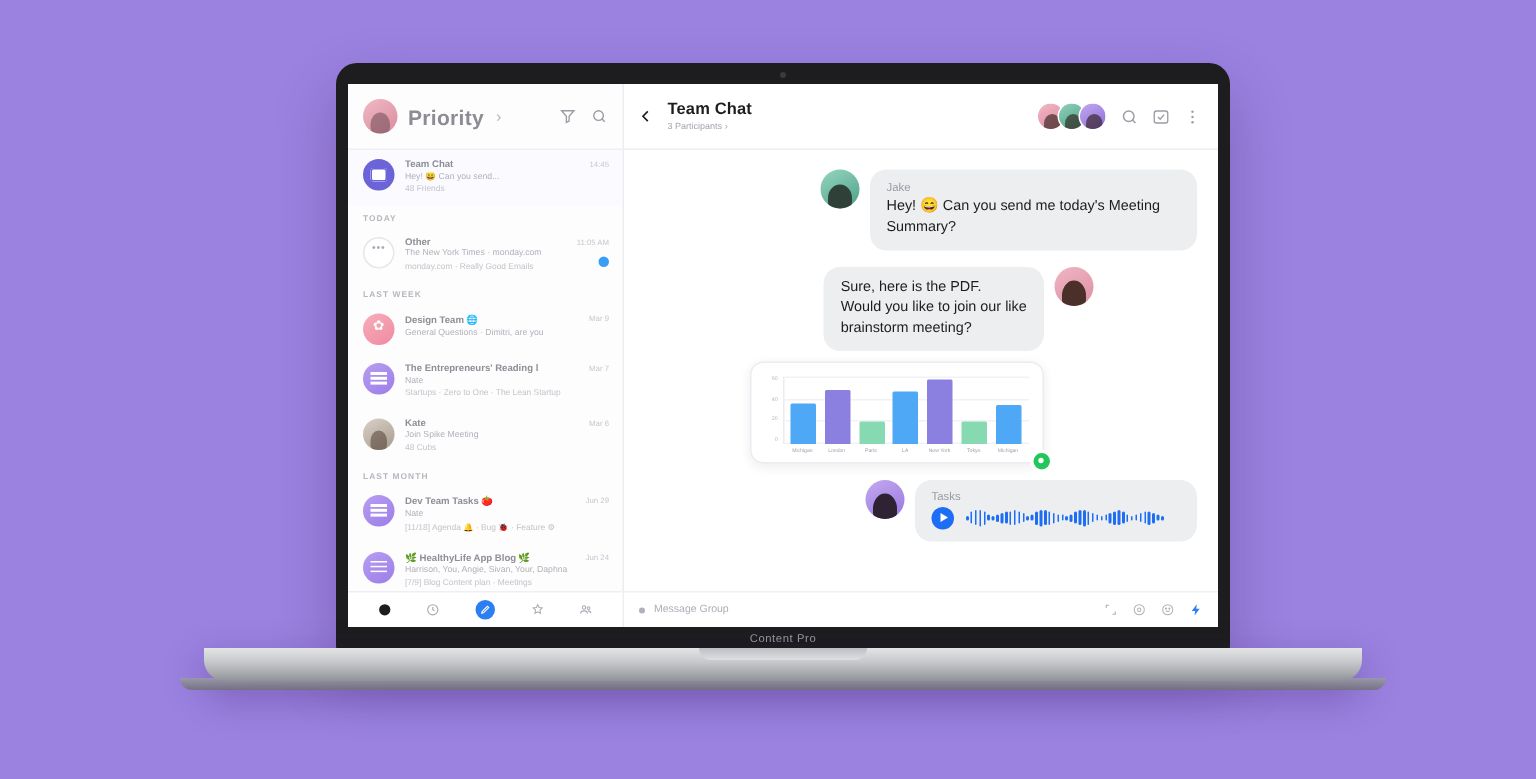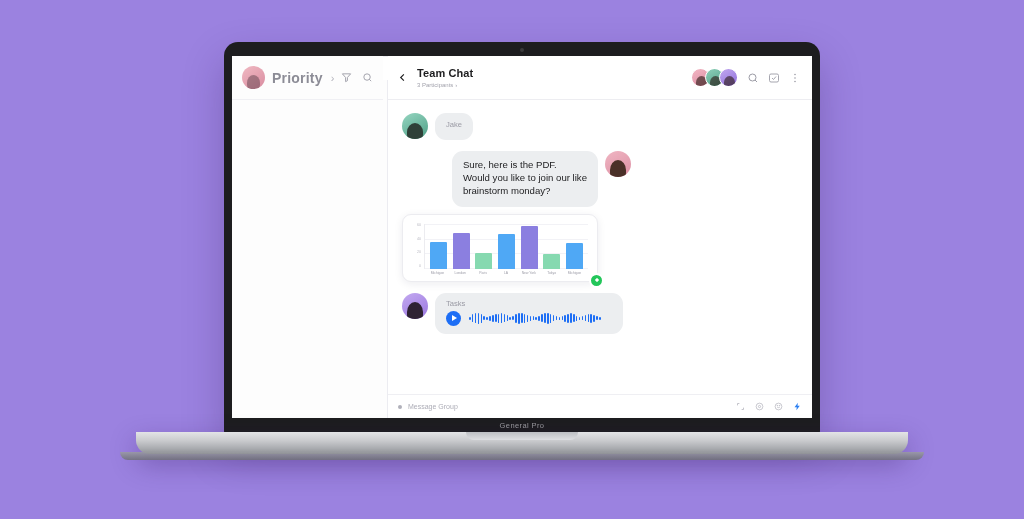--- a/index.html
+++ b/index.html
@@ -49,22 +49,22 @@
   }
   .base-foot {
     position: absolute; left: 120px; top: 452px; width: 804px; height: 8px;
     border-radius: 0 0 20px 20px;
     background: linear-gradient(180deg,#9a9ca1,#6f7176);
     opacity:.85;
   }
 
   
   .sidebar {
-    width: 156px; height: 100%; background: #fdfdfd;
-    border-right: 1px solid #ececf1; display: flex; flex-direction: row;
+    width: 184px; height: 100%; background: #fdfdfd;
+    border-right: 1px solid #ececf1; display: flex; flex-direction: column;
   }
   .sb-head {
     height: 44px; display: flex; align-items: center; gap: 7px;
     padding: 0 10px; border-bottom: 1px solid #f0f0f4;
   }
   .sb-avatar {
     width: 23px; height: 23px; border-radius: 50%;
     background: linear-gradient(145deg,#f0b9c2,#d98ca0);
     flex: none; position: relative; overflow: hidden;
   }
@@ -158,22 +158,22 @@
                border: 1.6px solid #fff; position: relative; overflow: hidden; }
   .stack .pa:first-child { margin-left: 0; }
   .pa.r1 { background: linear-gradient(150deg,#f3b7c4,#d98aa0); }
   .pa.r2 { background: linear-gradient(150deg,#8fd1ba,#4f9f86); }
   .pa.r3 { background: linear-gradient(150deg,#c2a8ef,#8d6ddb); }
   .pa:after { content:""; position:absolute; left:4px; top:7px; width:11px; height:13px;
               border-radius:50% 50% 35% 35%; background:rgba(45,28,22,.62); }
 
   .msgs { flex: 1; padding: 13px 14px 6px; overflow: hidden; position: relative; }
 
-  .row { display: flex; gap: 7px; margin-bottom: 11px; }
-  .row.right { justify-content: flex-start; }
+  .row { display: flex; gap: 7px; margin-bottom: 11px; justify-content: flex-end; }
+  .row.right { justify-content: center; }
   .row-av { width: 26px; height: 26px; border-radius: 50%; flex: none; position: relative; overflow: hidden; }
   .row-av.jake { background: linear-gradient(150deg,#96d6c1,#4d9e85); }
   .row-av.jake:after { content:""; position:absolute; left:5px; top:10px; width:16px; height:18px;
                        border-radius:50% 50% 35% 35%; background:#2f4038; }
   .row-av.mia { background: linear-gradient(150deg,#f0b6c3,#dc8fa3); }
   .row-av.mia:after { content:""; position:absolute; left:5px; top:9px; width:16px; height:20px;
                       border-radius:50% 50% 35% 35%; background:#4a3028; }
   .row-av.daphna { background: linear-gradient(150deg,#c3a9f0,#9a77e0); }
   .row-av.daphna:after { content:""; position:absolute; left:5px; top:9px; width:16px; height:20px;
                          border-radius:50% 50% 35% 35%; background:#2e2233; }
@@ -231,21 +231,21 @@
   .comp-right { margin-left: auto; display: flex; align-items: center; gap: 10px; }
   .comp-ic { color: #b0b0ba; display: flex; }
   .comp-ic.blue { color: #2b7ff2; }
 </style>
 </head>
 <body>
 
 <div id="laptop">
   <div class="lid">
     <div class="camera"></div>
-    <div class="macbook-label">General Pro</div>
+    <div class="macbook-label">Content Pro</div>
 
     <div class="screen">
 
       <div class="sidebar">
 
         <div class="sb-head">
           <div class="sb-avatar"></div>
           <div class="sb-title">Priority</div>
           <div class="sb-chev">›</div>
           <div class="sb-head-icons">
@@ -412,31 +412,36 @@
             </span>
           </div>
         </div>
 
         <div class="msgs">
 
           <div class="row">
             <div class="row-av jake"></div>
             <div class="bubble">
               <div class="bub-name">Jake</div>
+              <div class="bub-text">
+                <span>Hey!</span>
+                <span class="emoji">😄</span>
+                <span>Can you send me today's Meeting Summary?</span>
+              </div>
             </div>
           </div>
 
           <div class="row right">
             <div class="right-wrap">
               <div class="card-col">
                 <div class="bubble right">
                   <div class="bub-text">
                     <span>Sure, here is the PDF.</span><br>
                     <span>Would you like to join our like</span><br>
-                    <span>brainstorm monday?</span>
+                    <span>brainstorm meeting?</span>
                   </div>
                 </div>
 
                 <div class="chart-card">
                   <div class="chart-area">
                     <div class="y-axis">
                       <div class="y-t">60</div>
                       <div class="y-t">40</div>
                       <div class="y-t">20</div>
                       <div class="y-t">0</div>

